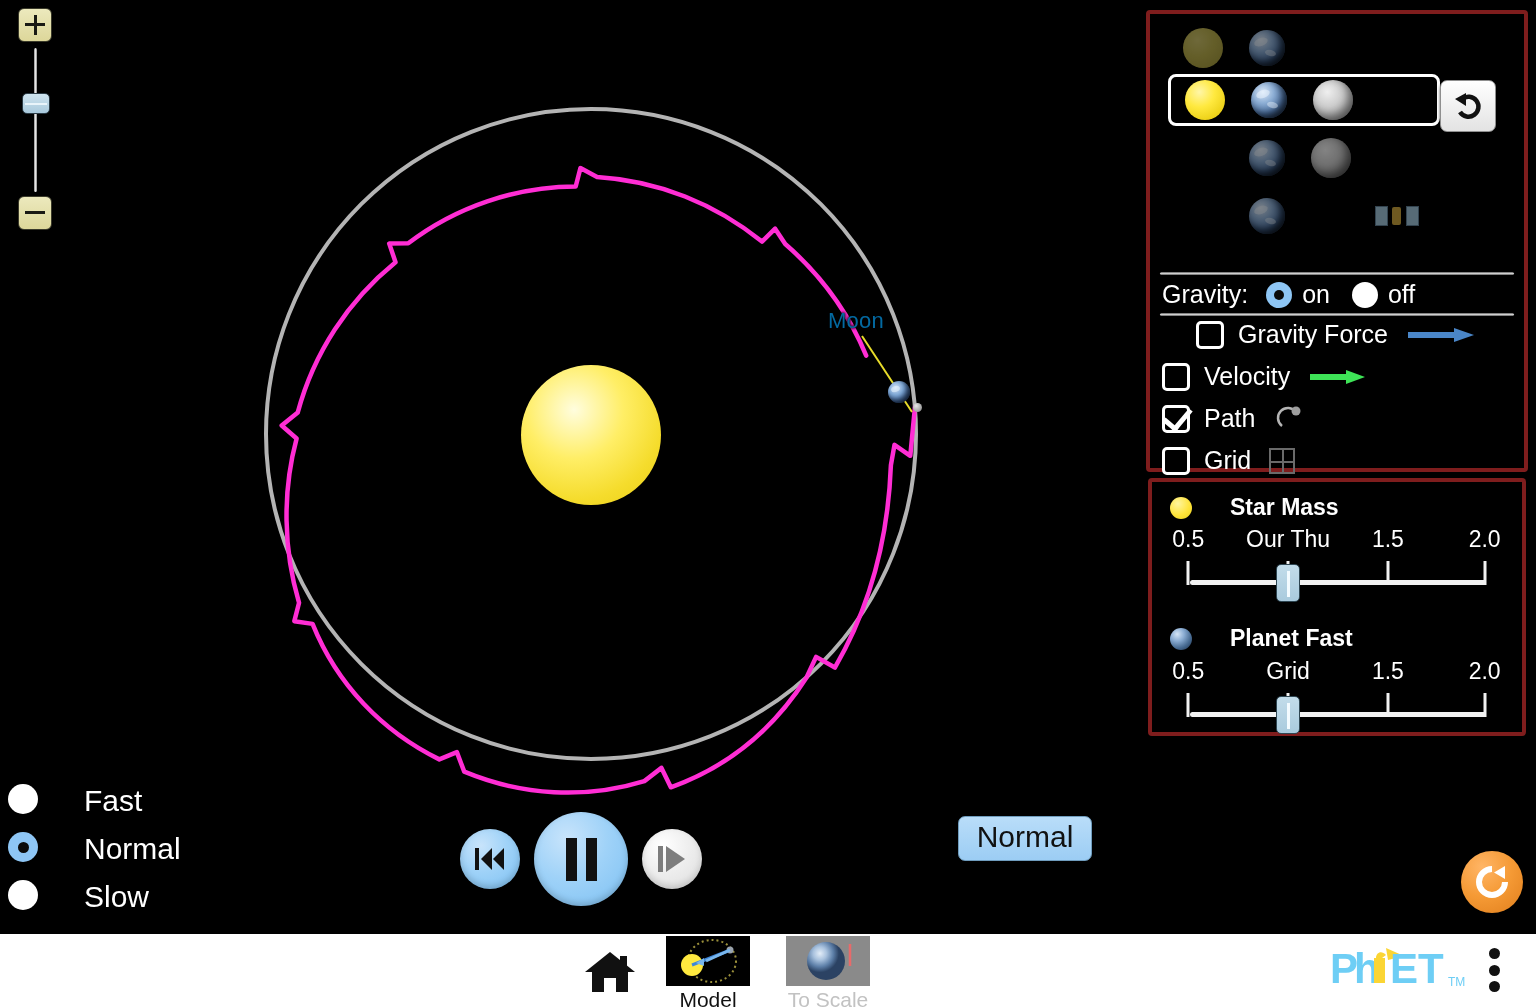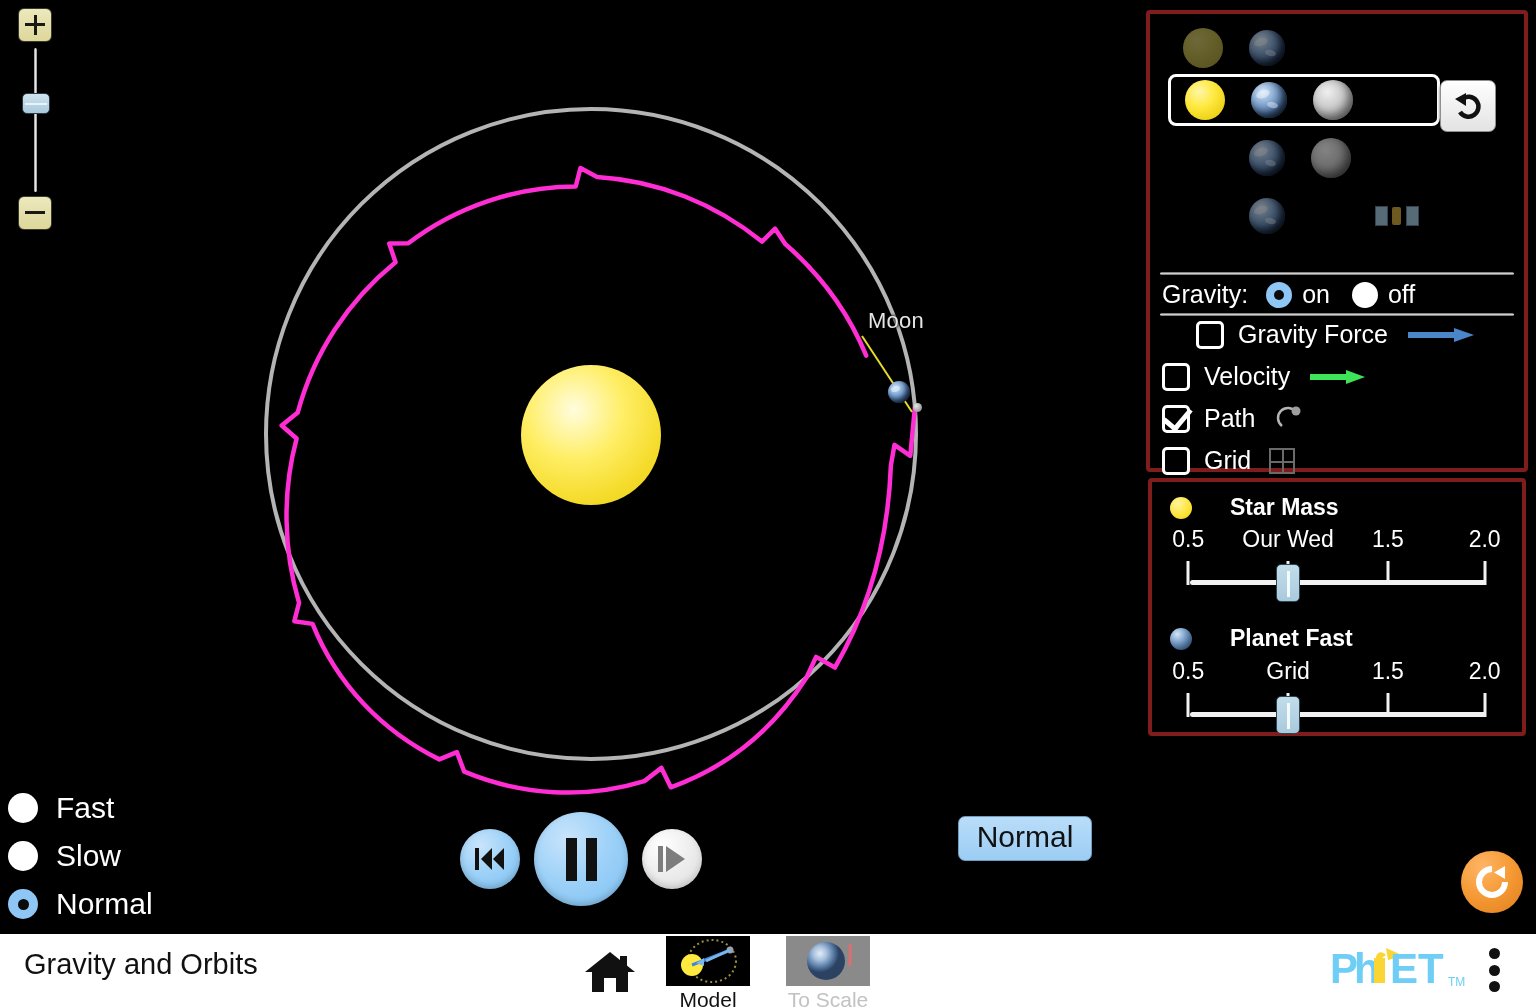--- a/index.html
+++ b/index.html
@@ -55,28 +55,27 @@
   #earth-body::after {
     content:""; position:absolute; left:3px; top:5px; width:9px; height:6px; border-radius:50%;
     background: rgba(235,245,255,.55); transform: rotate(-18deg);
   }
   #moon-body {
     position: absolute; left: 913px; top: 403px; width: 9px; height: 9px; border-radius: 50%;
     background: radial-gradient(circle at 35% 32%, #e8e8e8, #9d9d9d 70%, #6e6e6e 100%);
   }
   #moon-label {
     position: absolute; left: 828px; top: 308px;
-    color: #e5e5e5; font-size: 22px; letter-spacing: .2px;
+    color: #0369a1; font-size: 22px; letter-spacing: .2px;
     text-shadow: 0 0 3px #000, 0 0 3px #000;
-    margin-left: 40px;
   }
 
   
   #speed-ctl { position: absolute; left: 8px; top: 784px; }
-  .speed-row { display: flex; align-items: center; height: 48px; }
+  .speed-row { display: flex; height: 48px; gap: 28px; }
   .radio {
     width: 30px; height: 30px; border-radius: 50%;
     background: #fff; flex: none;
     display: flex; align-items: center; justify-content: center;
   }
   .radio.sel { background: #8ec6f5; }
   .radio.sel::after { content:""; width: 11px; height: 11px; border-radius: 50%; background: #0b0b0b; }
   .speed-label { color: #fff; font-size: 30px; margin-left: 18px; }
 
   
@@ -284,26 +283,26 @@
           </span>
       </div>
     </div>
 
     <div id="speed-ctl">
       <div class="speed-row">
         <span class="radio"></span>
         <span class="speed-label">Fast</span>
       </div>
       <div class="speed-row">
+        <span class="radio sel"></span>
+        <span class="speed-label">Normal</span>
+      </div>
+      <div class="speed-row">
         <span class="radio"></span>
         <span class="speed-label">Slow</span>
-      </div>
-      <div class="speed-row">
-        <span class="radio sel"></span>
-        <span class="speed-label">Normal</span>
       </div>
     </div>
 
     <div id="play-ctl">
       <div class="pbtn small blue" id="btn-rewind">
         <span class="ico-rewind">
           <i class="bar"></i>
             <i class="t1"></i>
             <i class="t2"></i>
         </span>
@@ -443,21 +442,21 @@
     <div class="panel" id="panel-mass">
 
       <div class="mass-head" id="mass-head-star">
         <span class="mini-sun"></span>
         <span class="mass-title">Star Mass</span>
       </div>
 
       <div class="slider-wrap" id="slider-star">
         <div class="tick-labels">
           <span style="left:2%">0.5</span>
-          <span style="left:34%">Our Wed</span>
+          <span style="left:34%">Our Thu</span>
           <span style="left:66%">1.5</span>
           <span style="left:97%">2.0</span>
         </div>
         <div class="track-area">
           <div class="track"></div>
           <span class="tick" style="left:2%"></span>
           <span class="tick" style="left:34%"></span>
           <span class="tick" style="left:66%"></span>
           <span class="tick" style="left:97%"></span>
           <div class="s-thumb" style="left:34%"></div>
@@ -485,21 +484,20 @@
           <div class="s-thumb" style="left:34%"></div>
         </div>
       </div>
     </div>
 
   </div>
 
   <div id="navbar">
     <div id="navbar-rule"></div>
 
-    <div id="app-title">Gravity and Orbits</div>
 
     <div id="home-btn">
       <svg width="52" height="44" viewBox="0 0 52 44">
         <polygon points="26,2 51,22 44,22 44,42 32,42 32,28 20,28 20,42 8,42 8,22 1,22" fill="#111"></polygon>
         <rect x="36" y="6" width="7" height="11" fill="#111"></rect>
       </svg>
     </div>
 
     <div class="tab" id="tab-model">
       <svg class="tab-thumb" viewBox="0 0 84 50">

